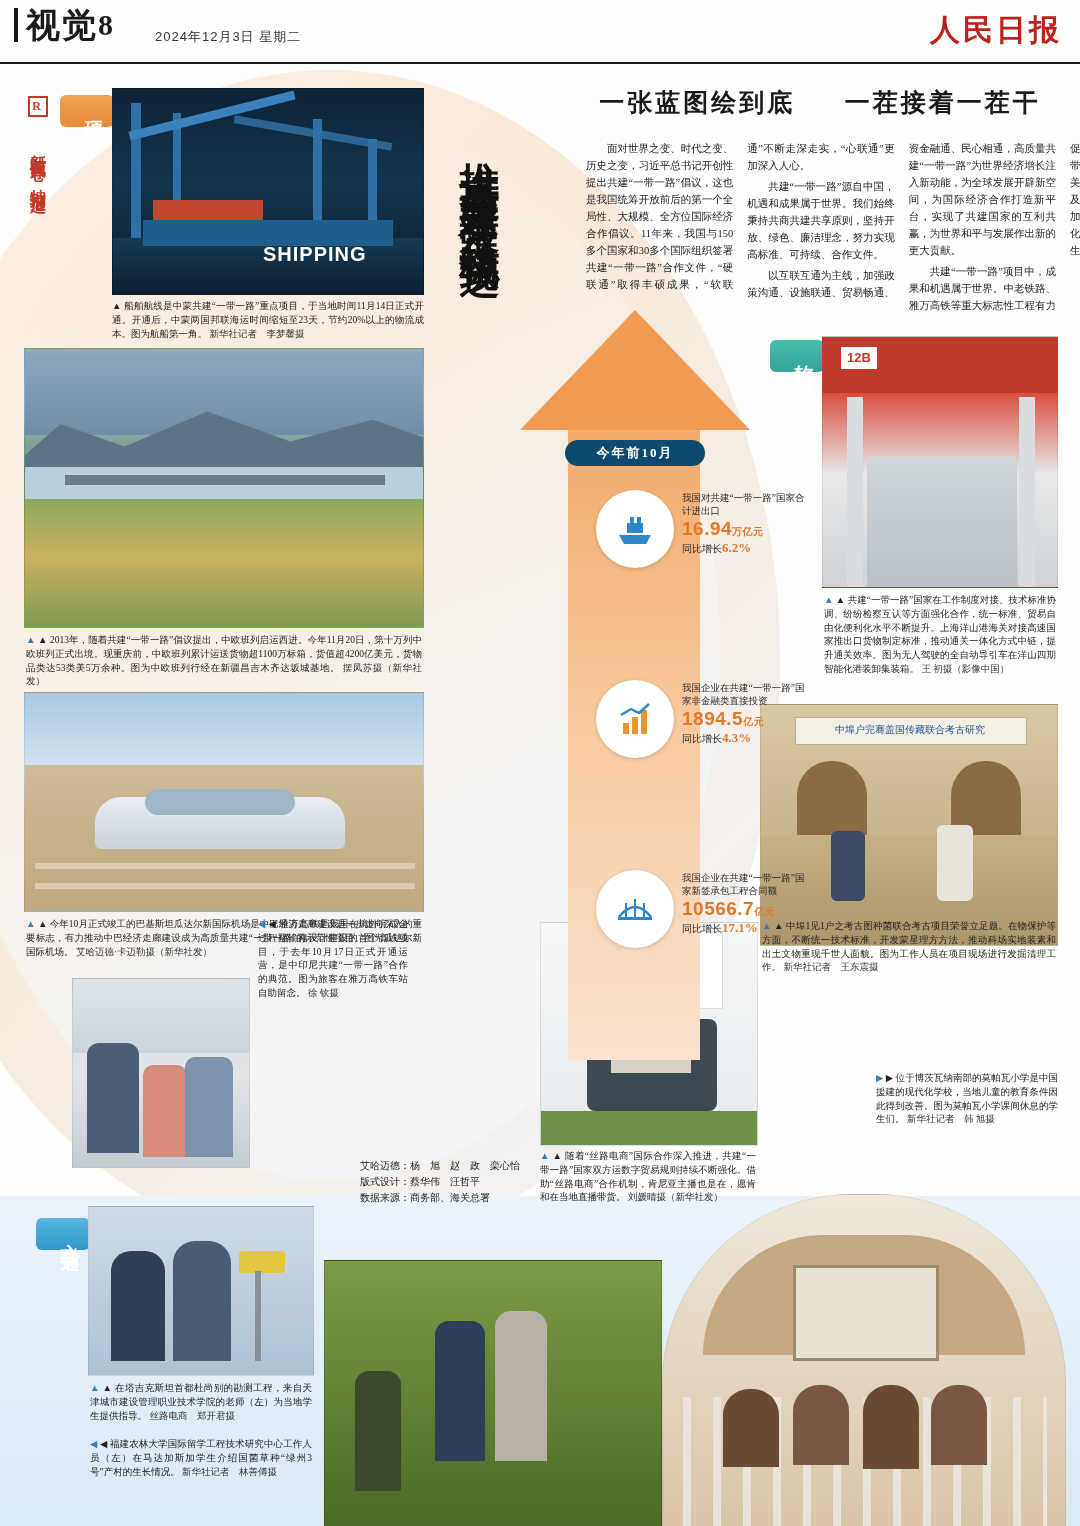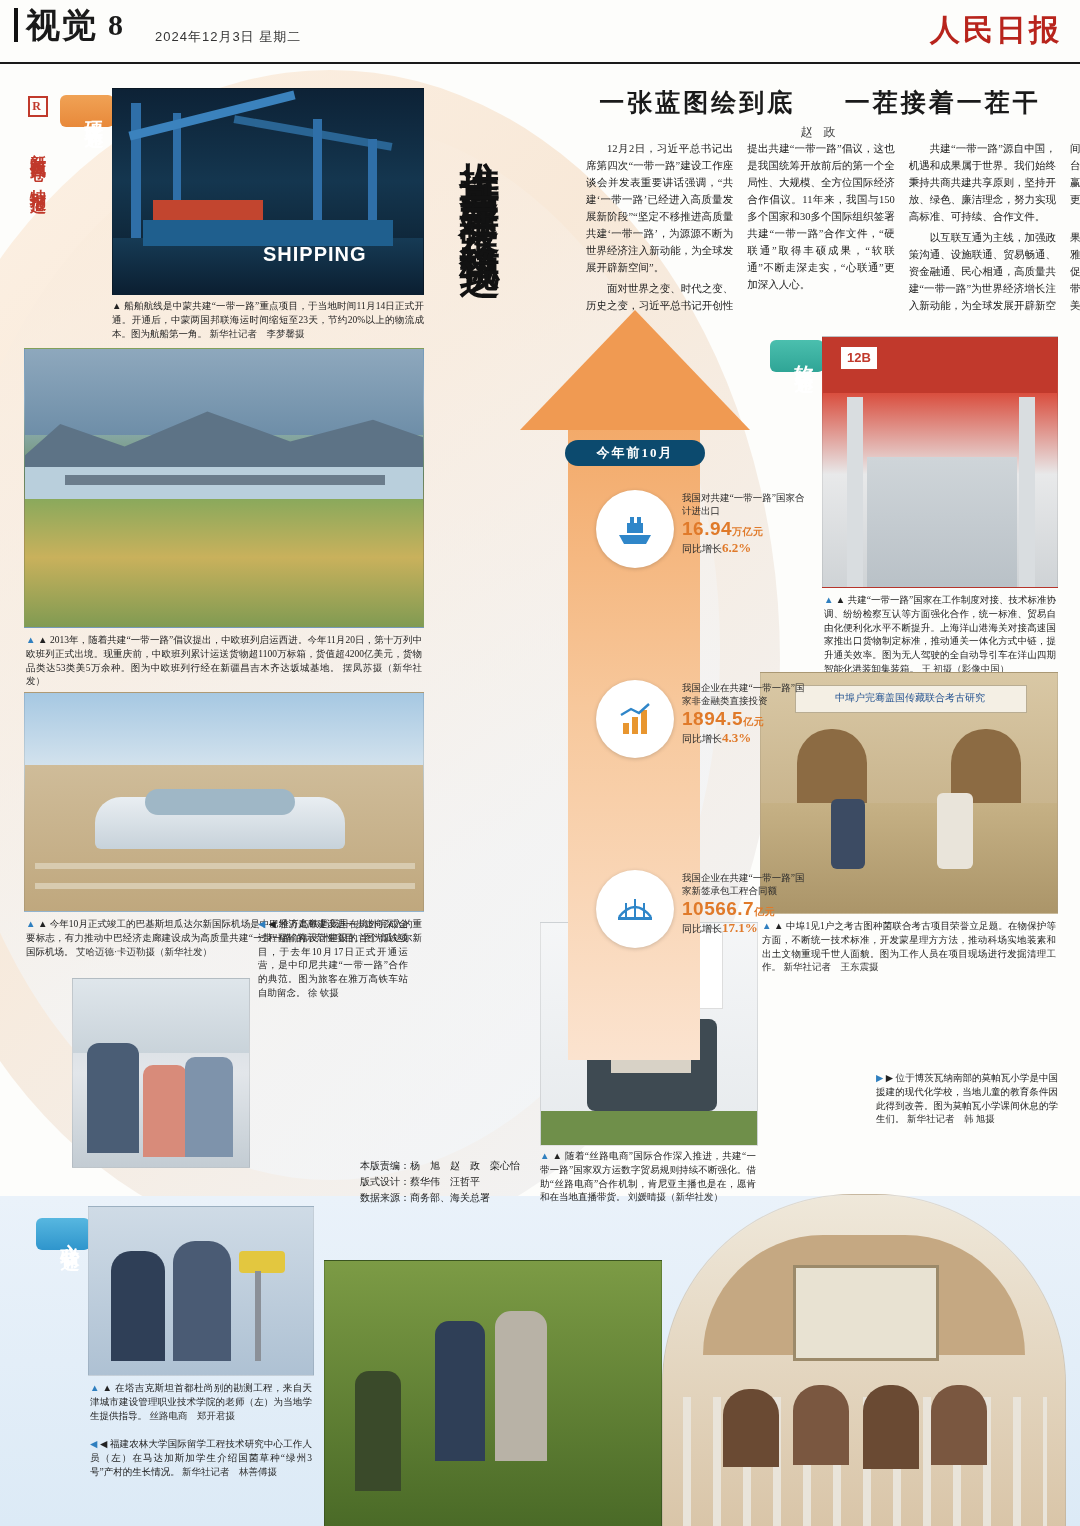--- a/index.html
+++ b/index.html
@@ -6,21 +6,21 @@
   body{
     width:1080px;height:1526px;overflow:hidden;
     background:#ffffff;
     font-family:"Liberation Serif","DejaVu Serif",serif;
     color:#1a1a1a;
   }
   .page{position:relative;width:1080px;height:1526px;overflow:hidden;background:#fdfdfb;}
 
   
   .masthead{position:absolute;left:0;top:0;width:1080px;height:62px;border-bottom:2px solid #1a1a1a;}
-  .mh-left{position:absolute;left:14px;top:8px;display:flex;align-items:flex-end;gap:10px;}
+  .mh-left{position:absolute;left:14px;top:8px;display:flex;align-items:flex-end;}
   .mh-title{font-family:"DejaVu Serif",serif;font-size:34px;font-weight:700;letter-spacing:2px;border-left:4px solid #111;padding-left:8px;line-height:1;}
   .mh-pagenum{font-size:30px;font-weight:700;font-family:"Liberation Serif",serif;}
   .mh-date{position:absolute;left:155px;top:28px;font-size:13px;color:#333;letter-spacing:1px;font-family:"Liberation Sans",sans-serif;}
   .mh-logo{position:absolute;right:18px;top:10px;font-size:30px;font-weight:700;letter-spacing:3px;color:#b8241c;font-family:"DejaVu Serif",serif;}
 
   
   .arc{position:absolute;left:-120px;top:70px;width:900px;height:1180px;border-radius:50%;
        background:linear-gradient(135deg,#fdf0e2 0%,#f7e5d2 40%,#eef3f9 100%);opacity:.85;}
   .arc2{position:absolute;left:-60px;top:120px;width:780px;height:1060px;border-radius:50%;
        background:linear-gradient(160deg,#fbe9d6 0%,#f3f7fb 70%);opacity:.6;}
@@ -59,21 +59,21 @@
   .tri{color:#2f7fbf;}
 
   
   .p-port{background:linear-gradient(180deg,#0d2236 0%,#14364f 45%,#0a1a28 100%);}
   .p-port .crane{position:absolute;background:#2f6fa8;}
   .p-port .txt{position:absolute;color:#fff;font-size:20px;font-weight:700;letter-spacing:1px;font-family:"Liberation Sans",sans-serif;}
   .p-lake{background:linear-gradient(180deg,#7fa8c9 0%,#9dbdd6 18%,#6d8f6a 45%,#b9a15a 70%,#8fae62 100%);}
   .p-air{background:linear-gradient(180deg,#9fc3e0 0%,#cfe0ea 30%,#cdbb9c 60%,#bda87f 100%);}
   .p-train{background:linear-gradient(180deg,#cfd6dc 0%,#e2e6ea 50%,#c3ccd3 100%);}
   .p-crane-red{background:linear-gradient(180deg,#c6392f 0%,#d94c3c 22%,#e8e9ea 55%,#cfd3d6 100%);}
-  .p-dig2{background:linear-gradient(180deg,#d9c9a6 0%,#cbb68f 55%,#b9a57e 100%);}
+  .p-dig2{background:linear-gradient(180deg,#d9c9a6 0%,#cbb68f 55%,#b9a57e 100%);margin-top:32px;}
   .p-kili{background:linear-gradient(180deg,#f3f4f5 0%,#e9ecee 55%,#dfe3e6 100%);}
   .p-survey{background:linear-gradient(180deg,#d7e2ec 0%,#c3d3e2 60%,#aabfd2 100%);}
   .p-cane{background:linear-gradient(180deg,#6e8f3d 0%,#54772c 50%,#3f5c22 100%);}
   .p-kids{background:linear-gradient(180deg,#f0ece4 0%,#e6ddcd 40%,#d8c7ad 100%);}
 
   
   .arrow-wrap{position:absolute;left:520px;top:300px;width:230px;height:760px;}
   .arrow-shaft{position:absolute;left:48px;top:120px;width:132px;height:640px;
     background:linear-gradient(180deg,#f3a968 0%,#f7c89c 45%,#fbe3cf 100%);}
   .arrow-head{position:absolute;left:0;top:10px;width:0;height:0;
@@ -121,23 +121,21 @@
   <div class="tag tag-soft">软联通</div>
   <div class="tag tag-heart">心联通</div>
 
   <div class="headline">推进高质量共建『一带一路』行稳致远</div>
 
   <div class="ed-title">
     <span>一张蓝图绘到底</span>
     <span style="display:inline-block;width:26px"></span>
     <span>一茬接着一茬干</span>
   </div>
-  <div class="ed-author">赵 政</div>
   <div class="ed-body">
-    <p>12月2日，习近平总书记出席第四次“一带一路”建设工作座谈会并发表重要讲话强调，“共建‘一带一路’已经进入高质量发展新阶段”“坚定不移推进高质量共建‘一带一路’，为源源不断为世界经济注入新动能，为全球发展开辟新空间”。</p>
     <p>面对世界之变、时代之变、历史之变，习近平总书记开创性提出共建“一带一路”倡议，这也是我国统筹开放前后的第一个全局性、大规模、全方位国际经济合作倡议。11年来，我国与150多个国家和30多个国际组织签署共建“一带一路”合作文件，“硬联通”取得丰硕成果，“软联通”不断走深走实，“心联通”更加深入人心。</p>
     <p>共建“一带一路”源自中国，机遇和成果属于世界。我们始终秉持共商共建共享原则，坚持开放、绿色、廉洁理念，努力实现高标准、可持续、合作文件。</p>
     <p>以互联互通为主线，加强政策沟通、设施联通、贸易畅通、资金融通、民心相通，高质量共建“一带一路”为世界经济增长注入新动能，为全球发展开辟新空间，为国际经济合作打造新平台，实现了共建国家的互利共赢，为世界和平与发展作出新的更大贡献。</p>
     <p>共建“一带一路”项目中，成果和机遇属于世界。中老铁路、雅万高铁等重大标志性工程有力促进共建国家和区域互联互通，带动工程、装备建设等“小而美”民生项目落地生根，持续惠及共建国家民众；建材、轻工、加工制造等技术领域合作持续深化，数字经济、绿色发展、可再生能源等新领域合作广泛拓展。</p>
 
   </div>
 
   <div class="ph p-port" style="left:112px;top:88px;width:310px;height:205px;">
     <div class="crane" style="left:18px;top:14px;width:10px;height:150px;"></div>
     <div class="crane" style="left:60px;top:24px;width:8px;height:140px;"></div>
@@ -342,18 +340,18 @@
           <span>10566.7</span><small>亿元</small>
         </div>
         <div class="grow">
           <span>同比增长</span><b>17.1%</b>
         </div>
       </div>
     </div>
   </div>
 
   <div class="credits">
-    <div>本版责编：杨　旭　赵　政　栾心怡</div>
+    <div>艾哈迈德：杨　旭　赵　政　栾心怡</div>
     <div>版式设计：蔡华伟　汪哲平</div>
     <div>数据来源：商务部、海关总署</div>
   </div>
 
 </div>
 
 </body></html>

